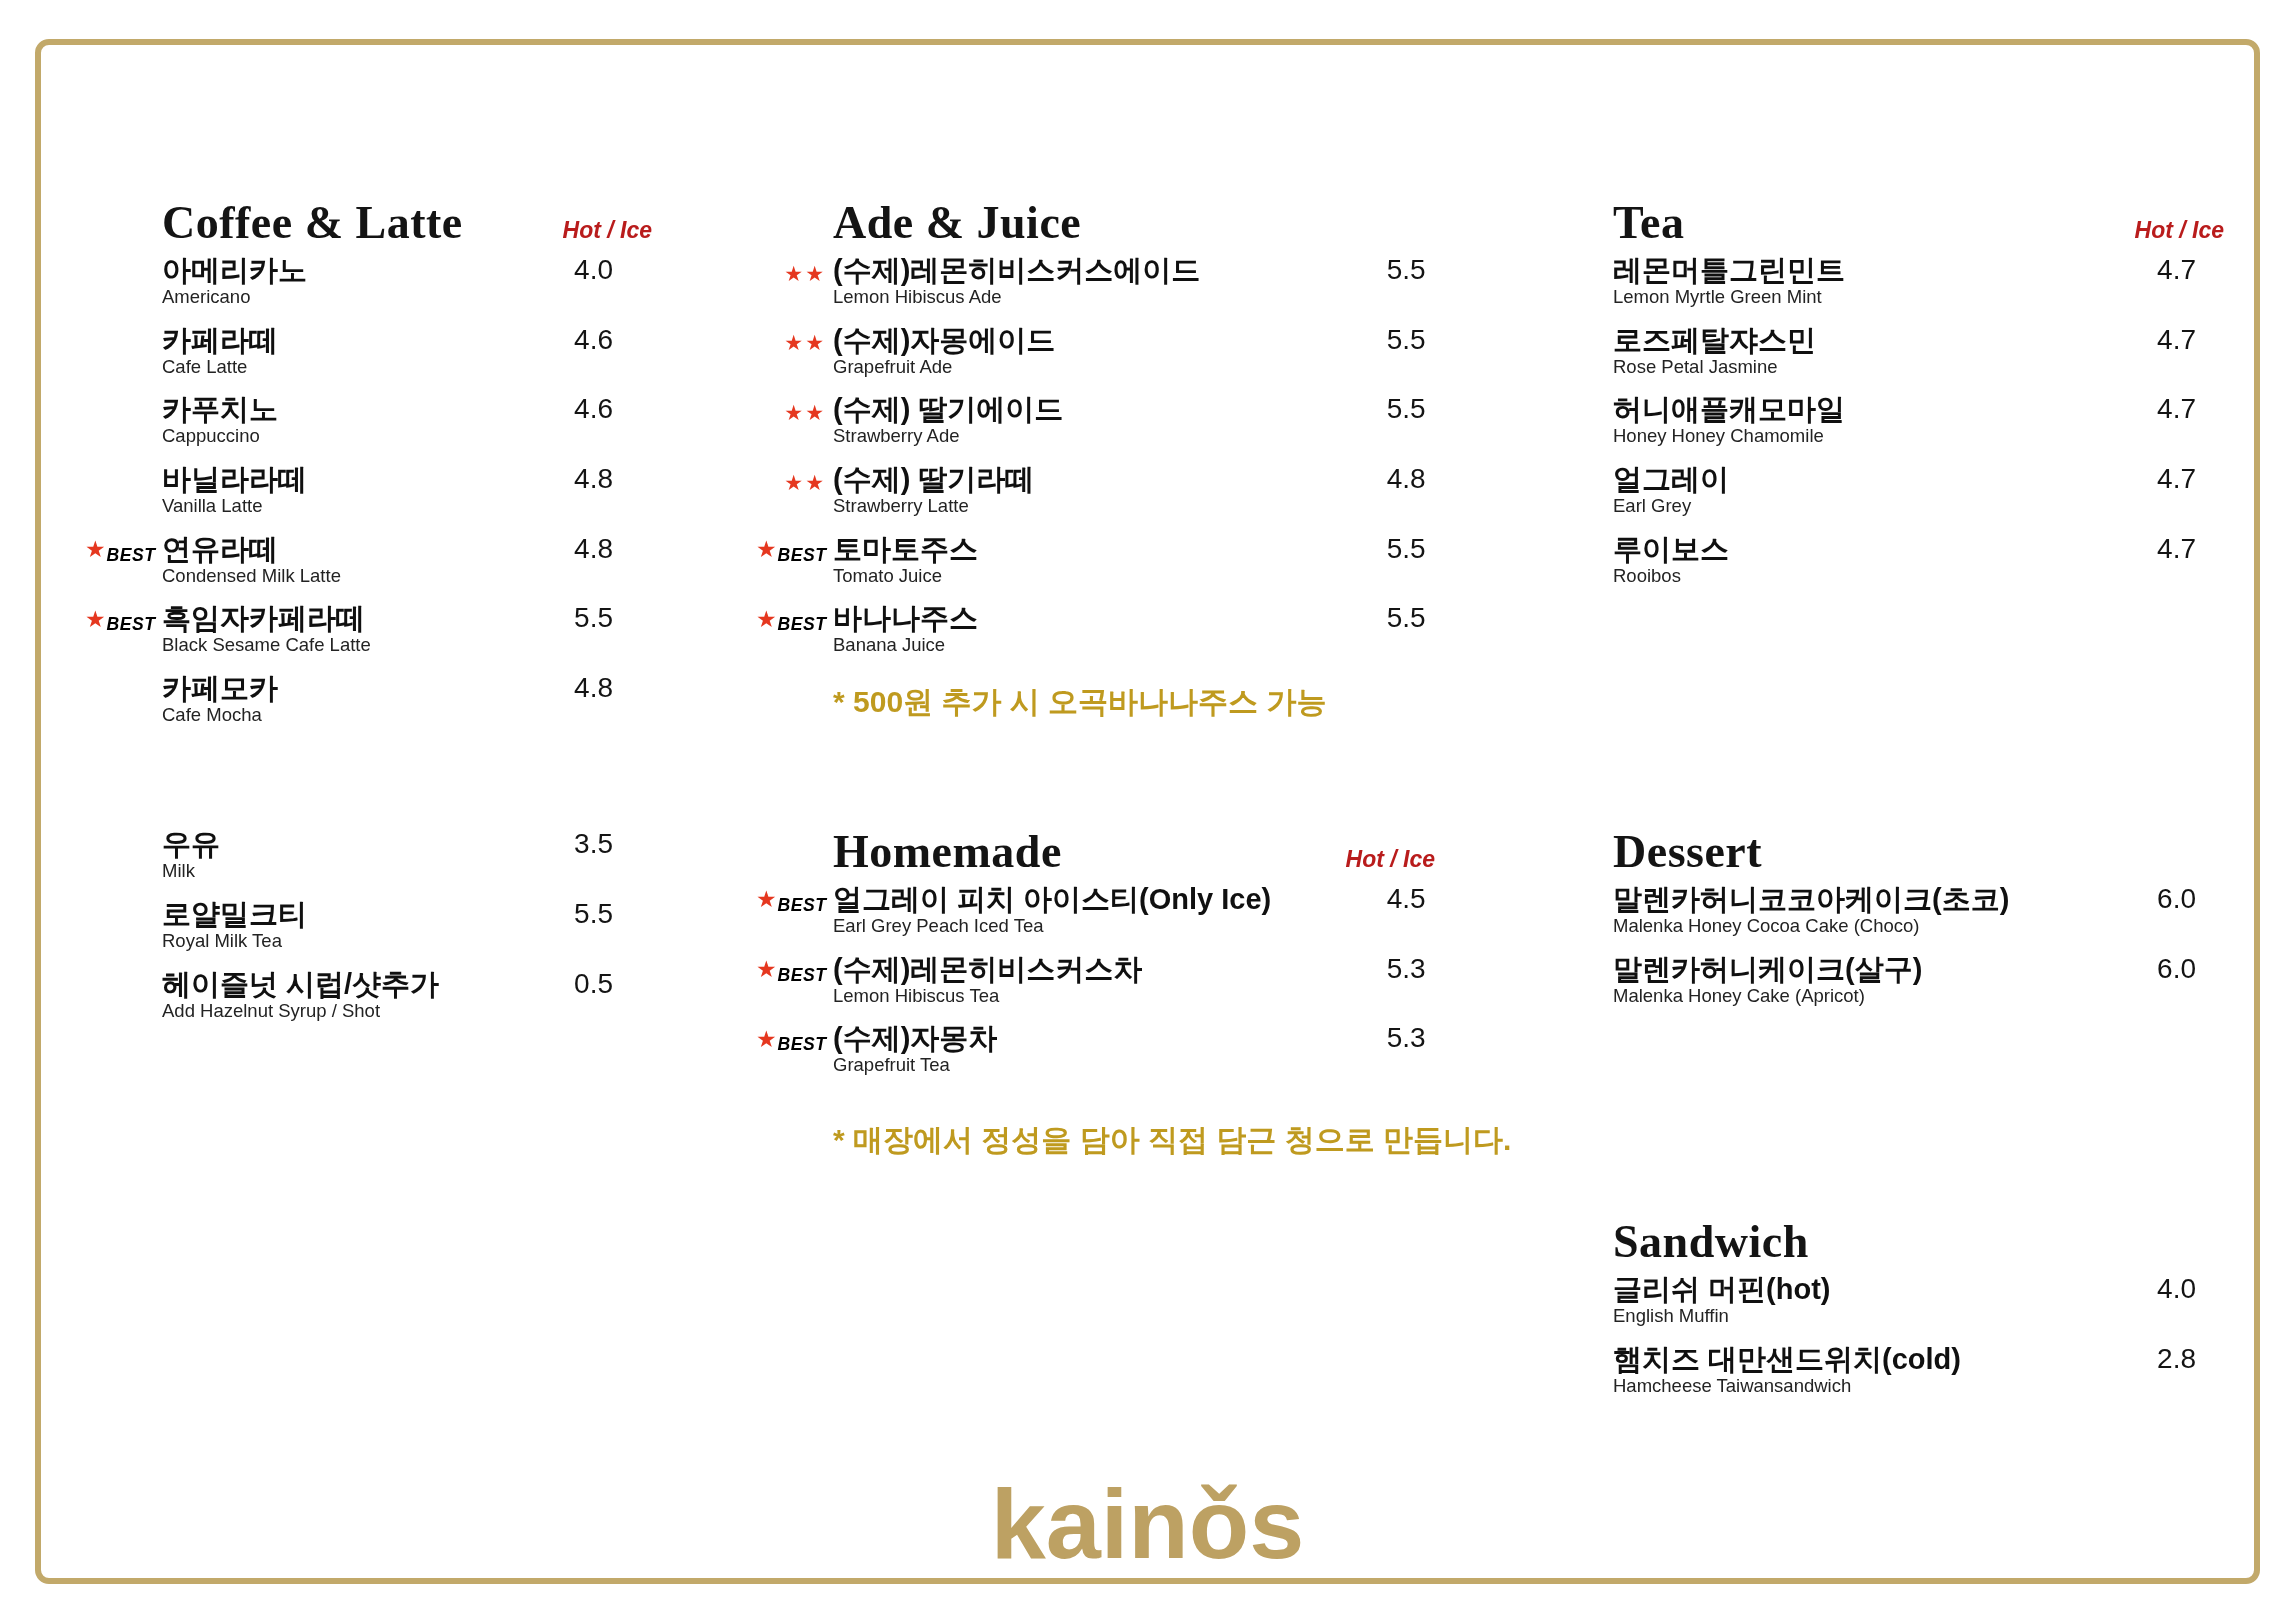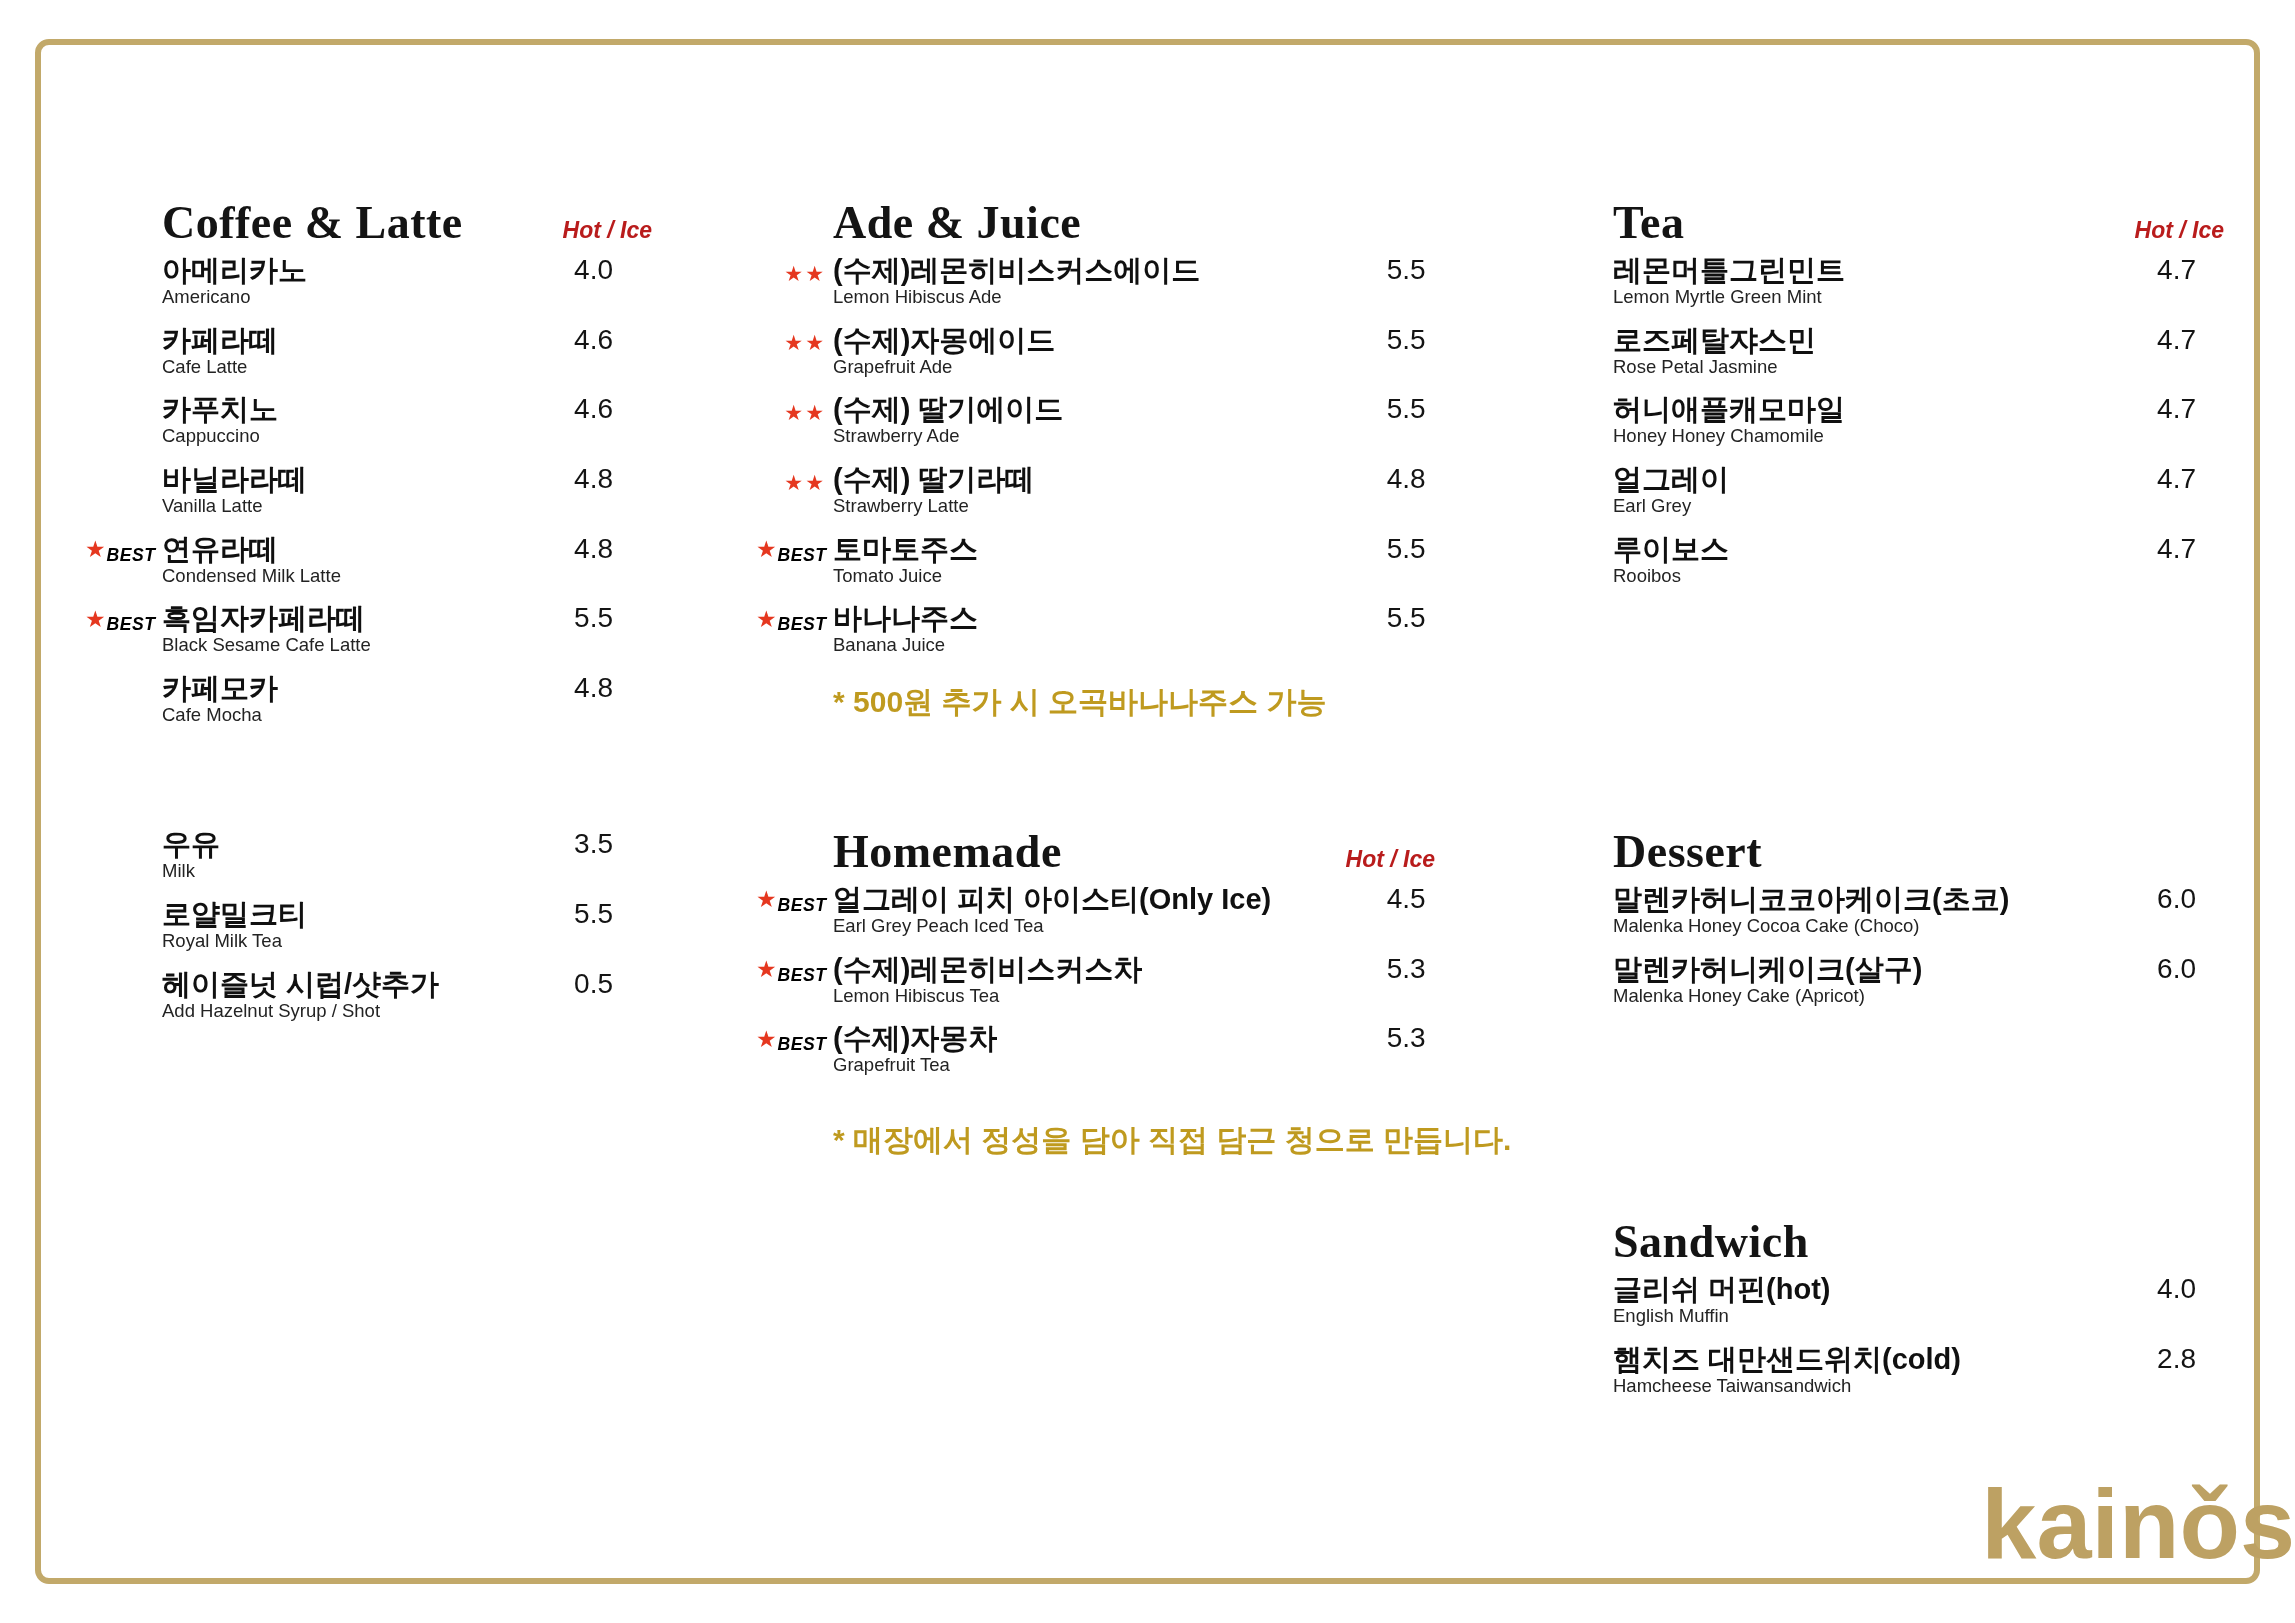--- a/index.html
+++ b/index.html
@@ -25,21 +25,21 @@
   .sec-tea .price,.sec-dessert .price,.sec-sandwich .price{right:28px;}
   .badge{position:absolute;right:100%;margin-right:6.5px;top:1.9px;white-space:nowrap;}
   .b-star{color:#e5371f;font-size:23px;position:relative;top:-3.7px;}
   .b-best{color:#000000;font-size:17.6px;font-style:italic;font-weight:700;letter-spacing:0.5px;margin-left:0.9px;}
   .stars2{color:#e5371f;font-size:21px;letter-spacing:2.3px;top:3.7px;}
   .note{font-size:30px;font-weight:700;color:#bf9a1f;white-space:nowrap;}
   .note-ade{margin-top:25.4px;}
   .note-homemade{margin-top:44px;}
   .milk-group{margin-top:102px;}
   .logo{
-    position:absolute;left:0;right:0;top:1474px;text-align:right;
+    position:absolute;left:0;right:0;top:1474px;text-align:center;
     font-size:99px;line-height:1;font-weight:700;color:#bda163;letter-spacing:0px;
   }
 </style>
 </head>
 <body>
 
 <div class="frame"></div>
 
 <div class="section sec-coffee" style="left:162px;top:196px;width:490px;">
   <div class="sec-head">

